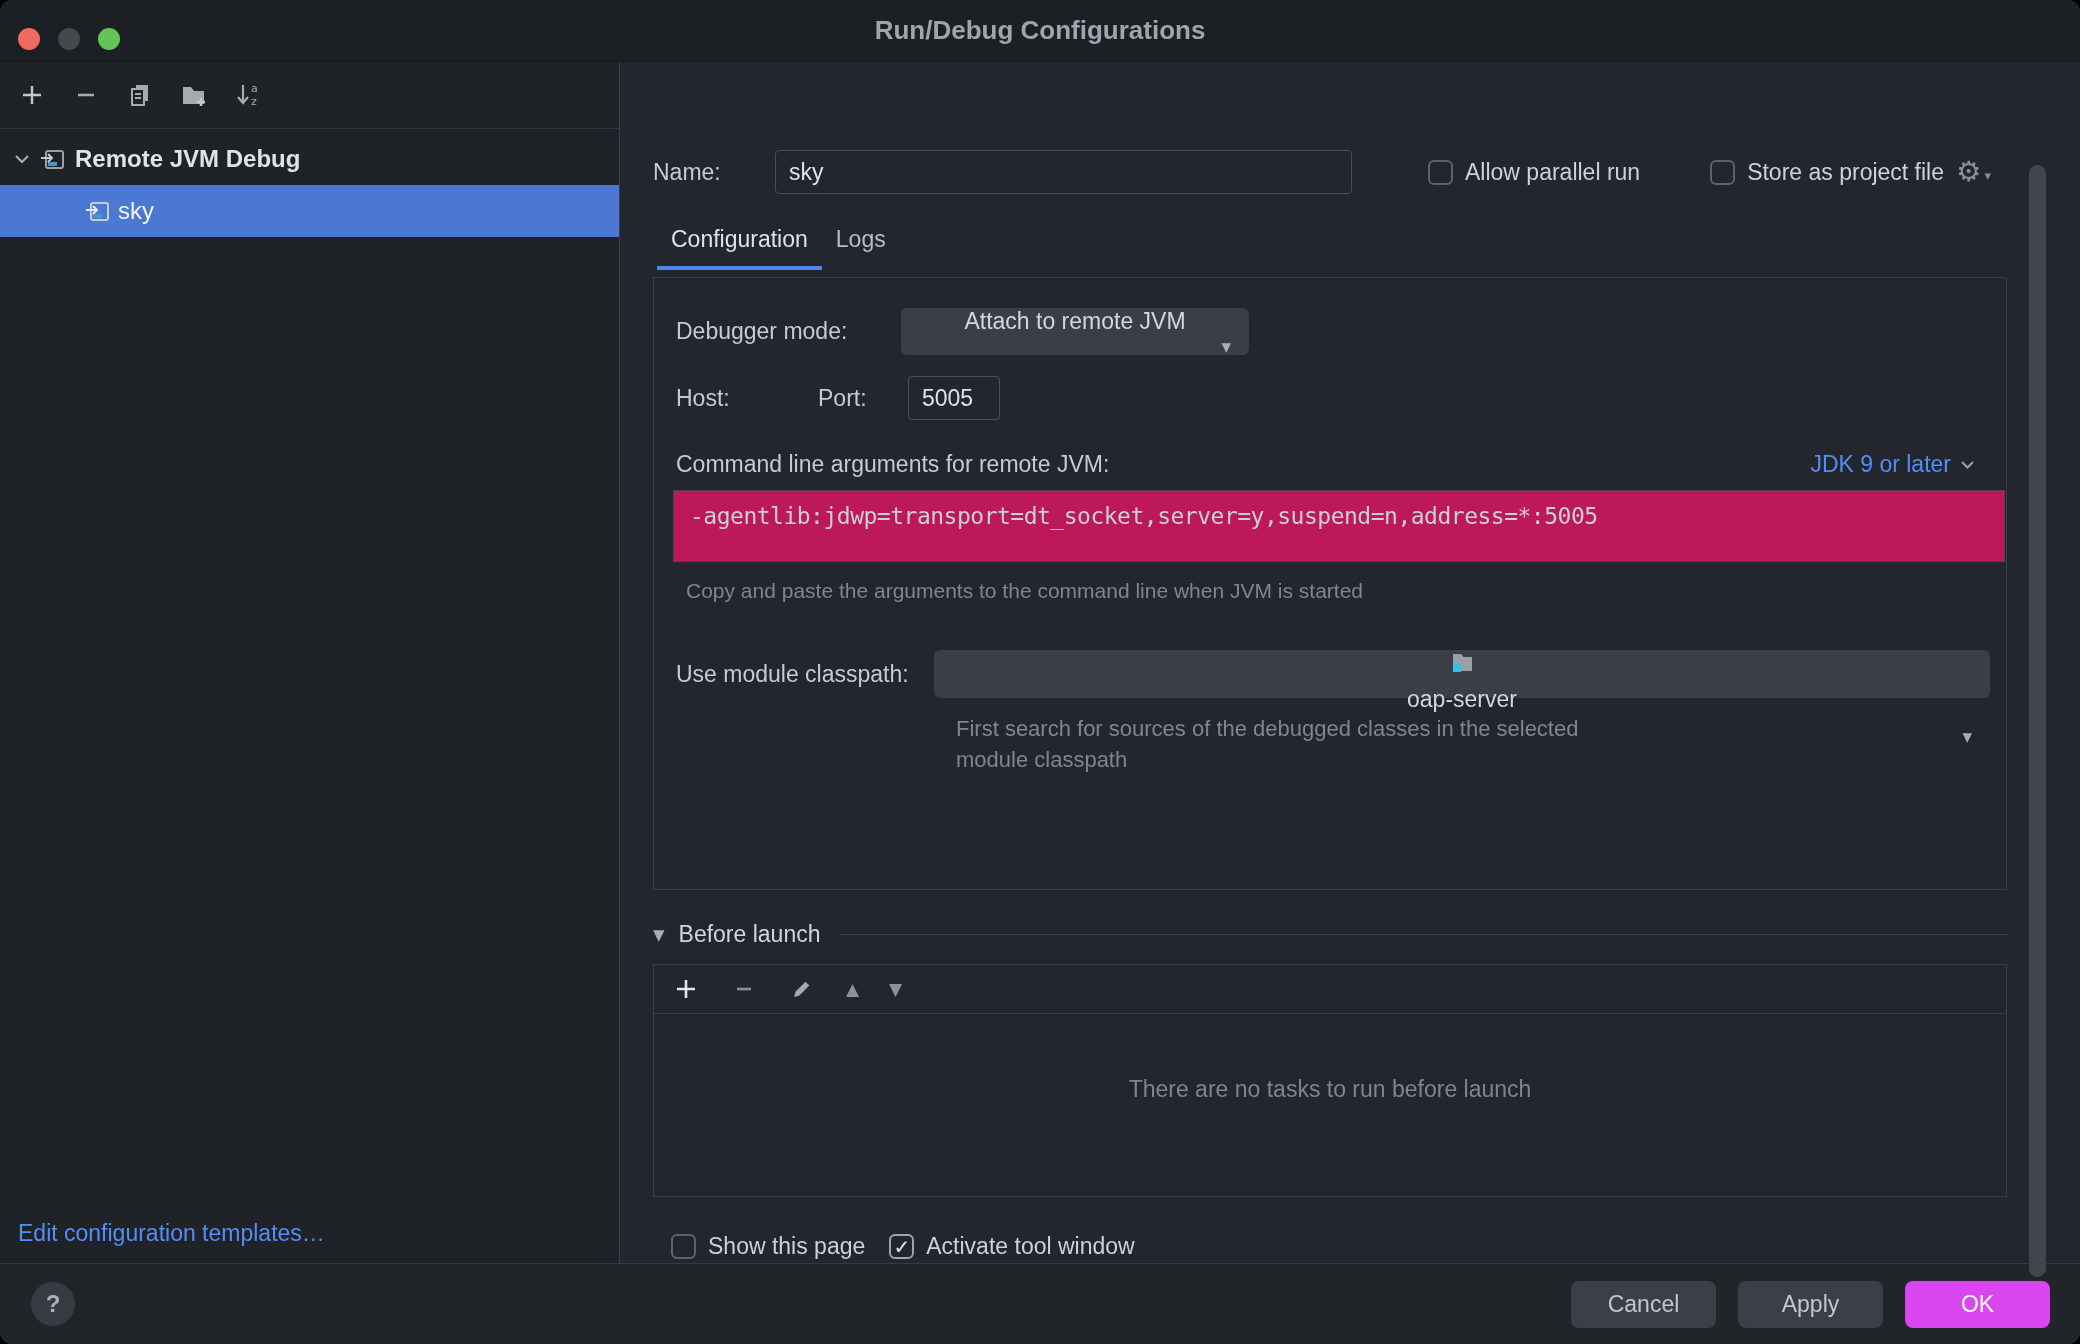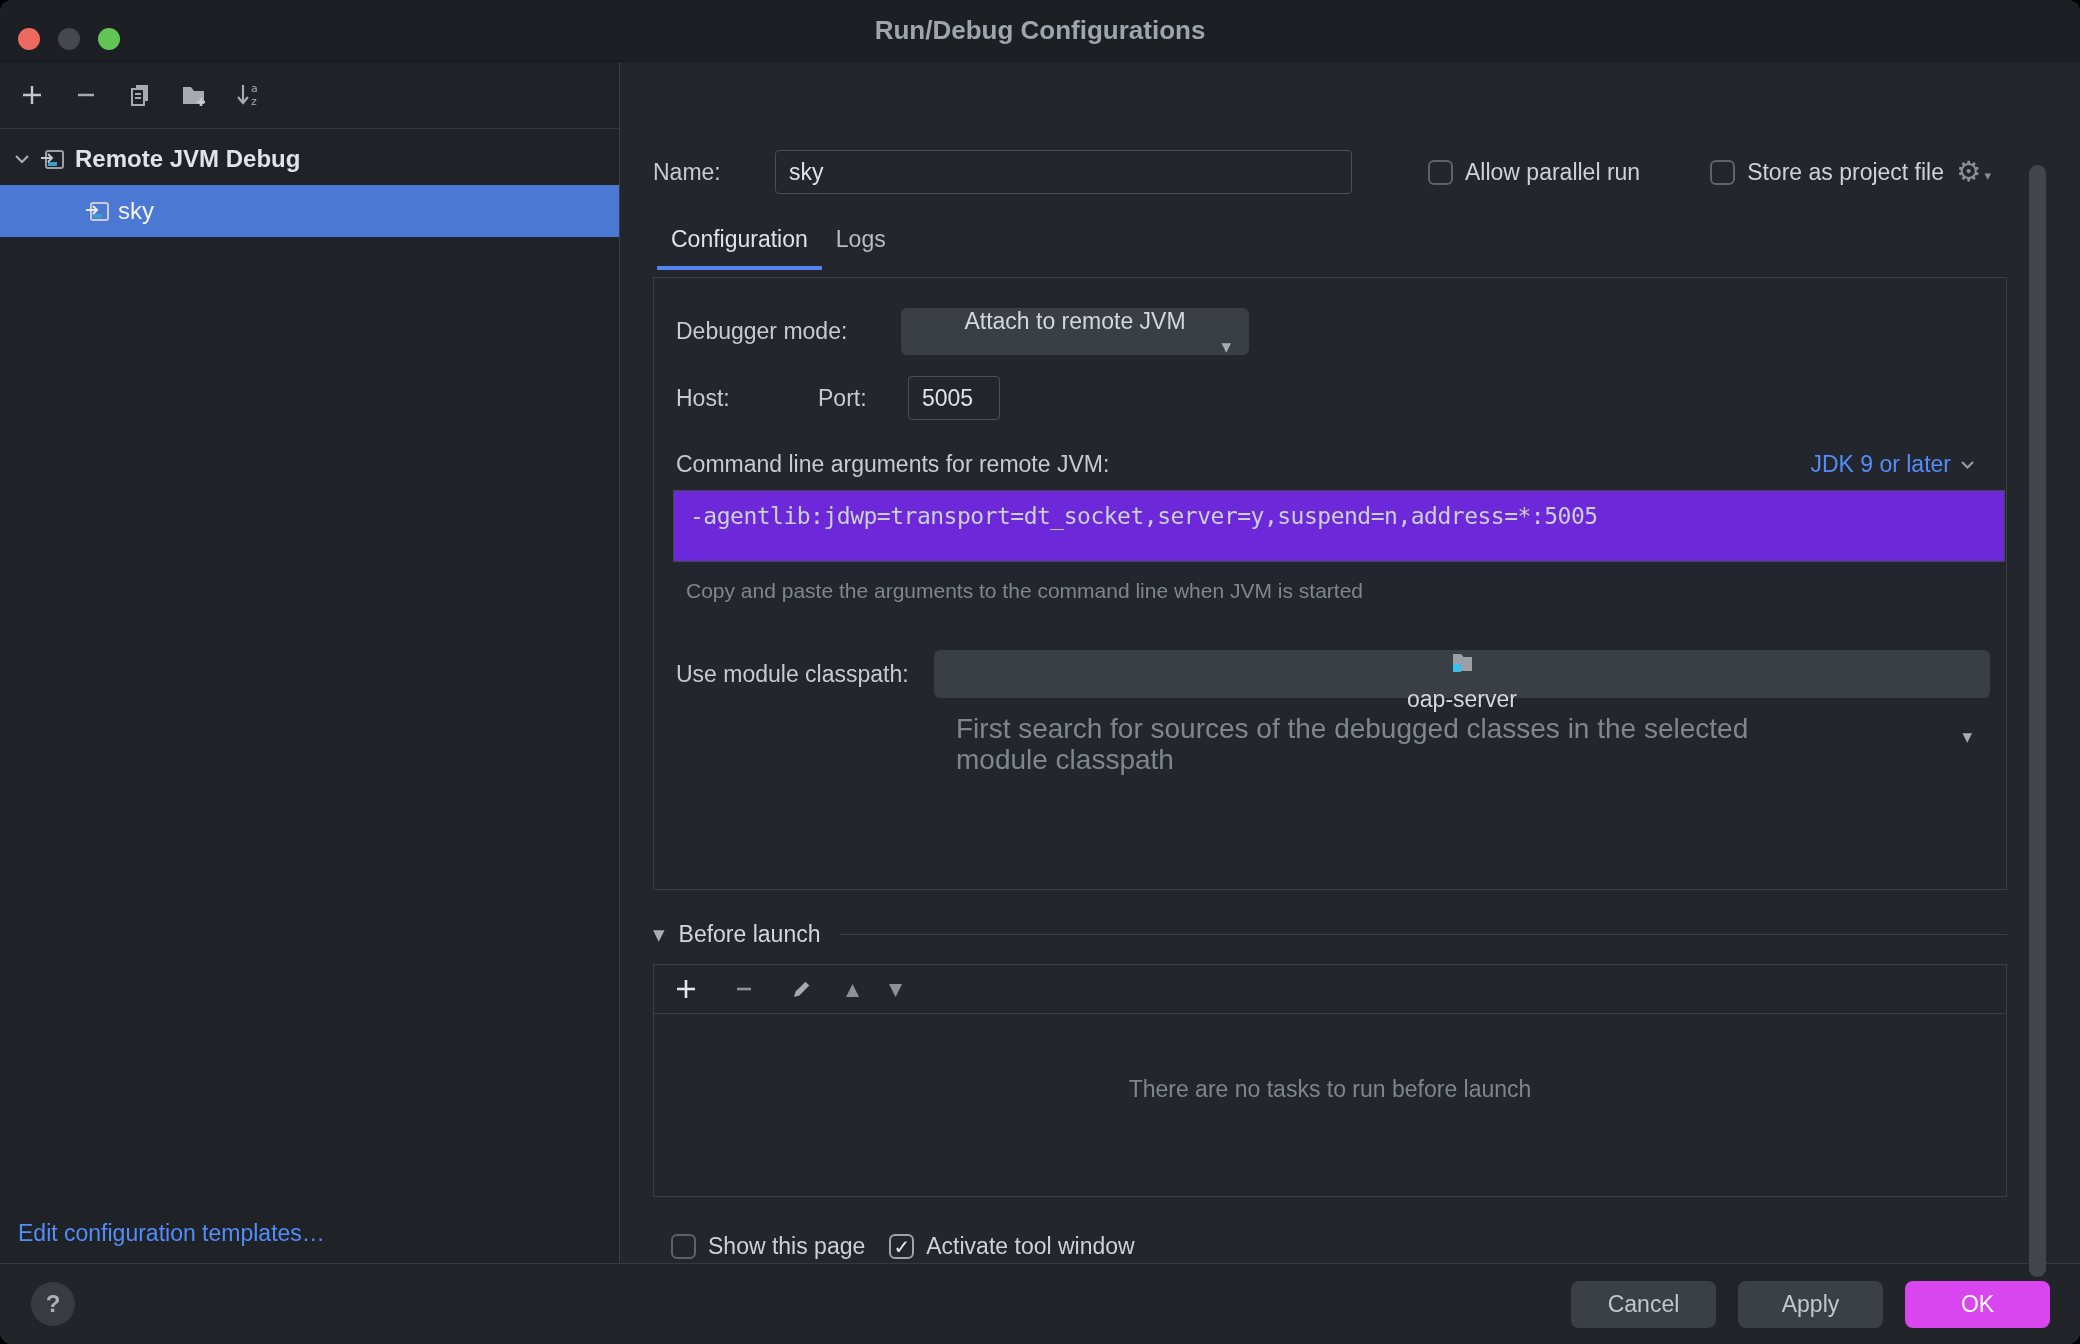--- a/index.html
+++ b/index.html
@@ -61,29 +61,29 @@
   .combo .caret{margin-left:auto;color:#A8ADB4;font-size:19px;font-family:"DejaVu Sans",sans-serif;}
   .debugger-combo{width:348px;}
   .debugger-row .flabel{width:225px;}
   .host-row{margin-top:21px;}
   .host-row .flabel{width:90px;}
   .host-input{width:493px;}
   .port-label{margin-left:52px;width:78px;}
   .port-input{width:92px;}
   .cmd-label-row{margin-top:31px;display:flex;align-items:center;}
   .jdk-select{margin-left:auto;color:#548DF8;display:flex;align-items:center;gap:8px;cursor:pointer;}
-  .args{margin:12px -29px 0 -3px;height:72px;background:#6d28d9;border:1px solid #43474E;
+  .args{margin:12px -29px 0 -3px;height:72px;background:#be185d;border:1px solid #43474E;
     padding:12px 16px;font-family:"DejaVu Sans Mono","Liberation Mono",monospace;
     font-size:23px;color:#CBD0D6;letter-spacing:-0.5px;}
   .hint{color:#7F868E;font-size:21px;}
   .cmd-hint{margin:17px 0 0 10px;}
   .module-row{margin-top:47px;}
   .module-row .flabel{width:258px;}
   .module-combo{flex:1;margin-right:-14px;height:48px;gap:12px;}
-  .module-hint{margin:15px 0 0 280px;font-size:28px;line-height:31px;white-space:pre-line;}
+  .module-hint{margin:15px 0 0 280px;font-size:22px;line-height:31px;white-space:pre-line;}
   
   .bl-header{margin-top:31px;display:flex;align-items:center;gap:14px;}
   .bl-header .tri{color:#A8ADB4;font-size:15px;font-family:"DejaVu Sans",sans-serif;}
   .bl-header .bl-title{color:#D2D7DD;}
   .bl-header .rule{flex:1;height:1px;background:#3A3E45;margin-left:6px;}
   .bl-box{margin-top:16px;border:1px solid #3A3E45;height:233px;}
   .bl-toolbar{height:49px;border-bottom:1px solid #3A3E45;display:flex;align-items:center;gap:30px;padding-left:18px;}
   .bl-empty{padding-top:62px;text-align:center;color:#7E858D;font-size:23px;}
   .tri-btn{font-size:17px;color:#8D9299;font-family:"DejaVu Sans",sans-serif;}
   

